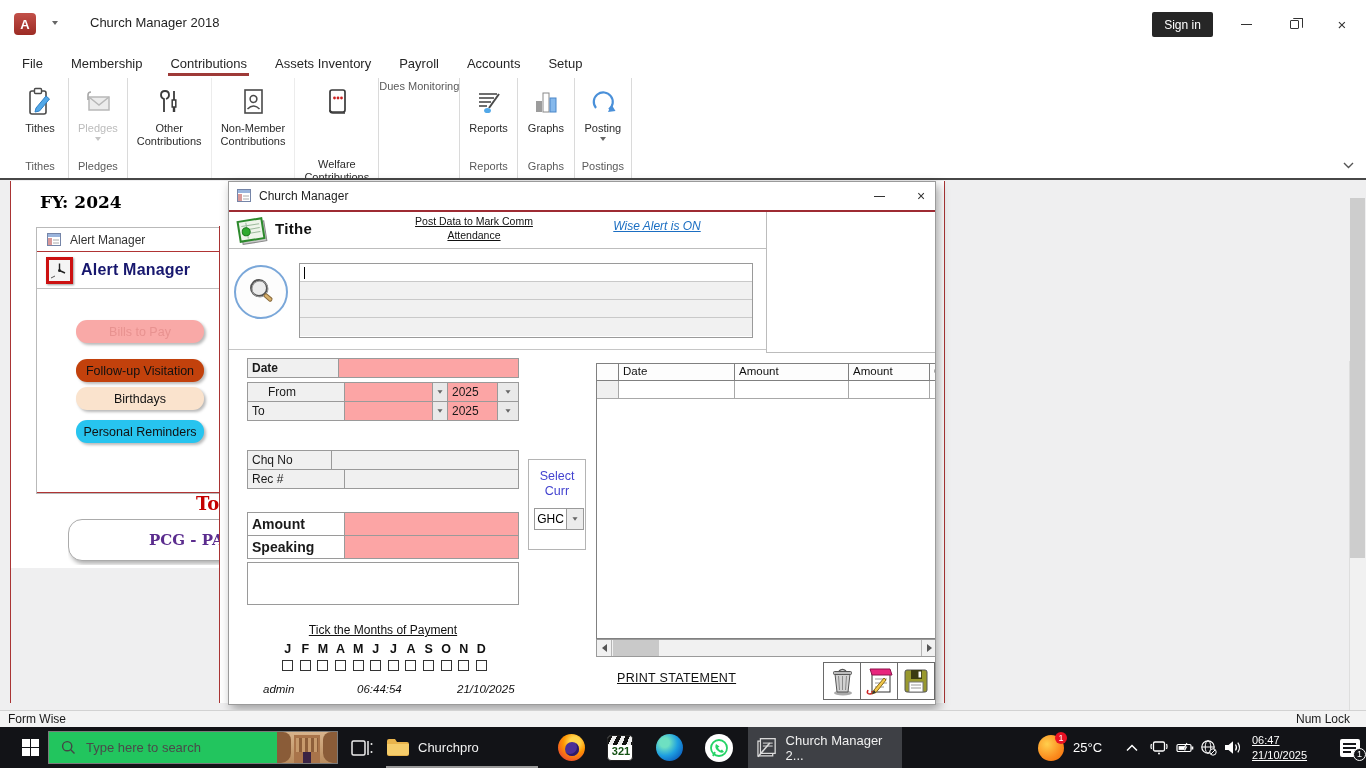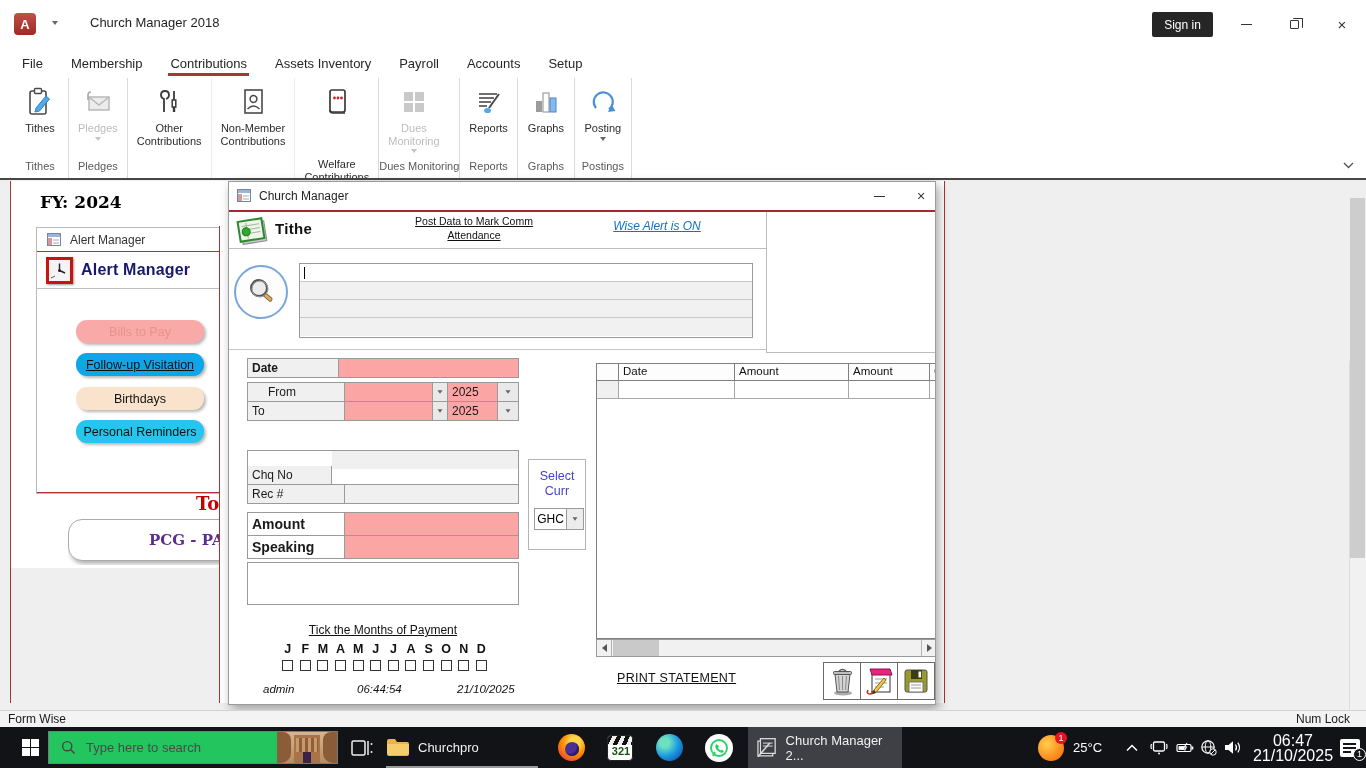--- a/index.html
+++ b/index.html
@@ -161,21 +161,21 @@
   .ffx:after { content:""; position:absolute; left:7px; top:8px; width:14px; height:14px; border-radius:50%; background:#4a2f97; box-shadow:inset -2px -2px 0 #2d1b66; }
   .mpc { width:26px; height:26px; background:#fff; border-radius:4px; position:relative; overflow:hidden; border:1px solid #222; }
   .mpc .clap { position:absolute; left:0; top:0; width:26px; height:9px; background:repeating-linear-gradient(115deg,#111 0 4px,#eee 4px 8px); }
   .mpc .num { position:absolute; left:0; top:9px; width:26px; text-align:center; font-weight:bold; font-size:11px; color:#145214; }
   .edge { width:27px; height:27px; background:radial-gradient(circle at 32% 32%, #6ee0c2 0 18%, #1e9fe0 50%, #0d62c0 80%, #0a48a0); }
   .wapp { width:28px; height:28px; background:#fff; display:flex; align-items:center; justify-content:center; }
   .tray { position:absolute; top:0; height:41px; display:flex; align-items:center; color:#fff; }
   .weather { width:26px; height:26px; border-radius:50%; background:radial-gradient(circle at 35% 35%, #ffcf4d, #fb8c1e 60%, #f26a0a); position:relative; }
   .badge { position:absolute; border-radius:50%; background:#e81123; color:#fff; font-size:9px; display:flex; align-items:center; justify-content:center; }
   .traytxt { font-size:13px; color:#fff; }
-  .clockblk { text-align:center; font-size:16px; line-height:15px; color:#fff; }
+  .clockblk { font-size:11px; line-height:15px; color:#fff;text-decoration:underline; }
   .notif { position:relative; width:20px; height:18px; background:#fff; border-radius:2px; }
   .notif .ln { position:absolute; left:3px; height:2px; background:#15161a; width:13px; }
   .notifbadge { position:absolute; right:-6px; bottom:-4px; width:13px; height:13px; border-radius:50%; background:#15161a; border:1.5px solid #fff; color:#fff; font-size:9px; display:flex; align-items:center; justify-content:center; }
 </style>
 </head>
 <body>
 
 <div id="stage">
 
   <div class="abs titlebar">
@@ -273,35 +273,20 @@
               </svg>
           </div>
           <div class="rlabel" style="display:inline;margin-top:36px;"><span>Welfare
 Contributions</span></div>
           <div class="tri-down" style="margin-top:1px;"></div>
         </div>
       </div>
       <div class="rgrouplabel">Other</div>
     </div>
     <div class="rgroup">
-      <div class="rbtns">
-        <div class="rbtn rdis">
-          <div class="ric">
-            <svg width="32" height="32" viewBox="0 0 32 32">
-                <rect x="6" y="6" width="9" height="9" fill="#c9c9c9"></rect>
-                <rect x="17" y="6" width="9" height="9" fill="#c9c9c9"></rect>
-                <rect x="6" y="17" width="9" height="9" fill="#c9c9c9"></rect>
-                <rect x="17" y="17" width="9" height="9" fill="#c9c9c9"></rect>
-              </svg>
-          </div>
-          <div class="rlabel">Dues
-Monitoring</div>
-          <div class="tri-down" style="margin-top:1px;"></div>
-        </div>
-      </div>
       <div class="rgrouplabel">Dues Monitoring</div>
     </div>
     <div class="rgroup">
       <div class="rbtns">
         <div class="rbtn">
           <div class="ric">
             <svg width="32" height="32" viewBox="0 0 32 32">
                 <line x1="6" y1="8" x2="24" y2="8" stroke="#4a4a4a" stroke-width="1.6"></line>
                 <line x1="6" y1="12" x2="21" y2="12" stroke="#4a4a4a" stroke-width="1.6"></line>
                 <line x1="6" y1="16" x2="18" y2="16" stroke="#4a4a4a" stroke-width="1.6"></line>
@@ -373,21 +358,21 @@
             <svg width="21" height="21" viewBox="0 0 21 21">
                 <line x1="10.5" y1="10.5" x2="10.5" y2="3.5" stroke="#222" stroke-width="1.4"></line>
                 <line x1="10.5" y1="10.5" x2="16" y2="13" stroke="#222" stroke-width="1.4"></line>
                 <circle cx="10.5" cy="10.5" r="1.5" fill="#222"></circle>
                 <line x1="2" y1="18" x2="6" y2="16" stroke="#555" stroke-width="1"></line>
               </svg>
           </div>
           <span class="alert-head">Alert Manager</span>
         </div>
         <div class="abs abtn" style="top:92px; background:#f9a9a7; color:#e89290;">Bills to Pay</div>
-        <div class="abs abtn" style="top:125px; background:#0ea5e9; color:#111;text-decoration:underline;">Follow-up Visitation</div>
+        <div class="abs abtn" style="top:131px; background:#c2410c; color:#111;">Follow-up Visitation</div>
         <div class="abs abtn" style="top:159px; background:#fae3cd; color:#111;">Birthdays</div>
         <div class="abs abtn" style="top:192px; background:#27c4ef; color:#111;">Personal Reminders</div>
         <div class="abs" style="left:0;bottom:0;width:182px;height:1px;background:#b03434;"></div>
       </div>
 
       <div class="abs redtext-frag">To</div>
       <div class="abs pcgwrap">
         <div class="pcgbtn">PCG - PA</div>
       </div>
       <div class="abs grayfill"></div>
@@ -486,21 +471,21 @@
           </div>
         <div class="ccell" style="width:50px;">2025</div>
         <div class="ccell cdrop" style="flex:1;">
             <div class="tri-down" style="transform:scale(.85);"></div>
           </div>
       </div>
     </div>
 
     <div class="abs cellgrid" style="left:18px;top:268px;width:272px;">
       <div class="crow">
-        <div class="ccell clabel" style="width:84px;margin-top:15px;">Chq No</div>
+        <div class="ccell clabel" style="width:84px;">Chq No</div>
         <div class="ccell cgray" style="flex:1;"></div>
       </div>
       <div class="crow">
         <div class="ccell clabel" style="width:97px;">Rec #</div>
         <div class="ccell cgray" style="flex:1;"></div>
       </div>
     </div>
 
     <div class="abs cellgrid big" style="left:18px;top:330px;width:272px;">
       <div class="crow">

